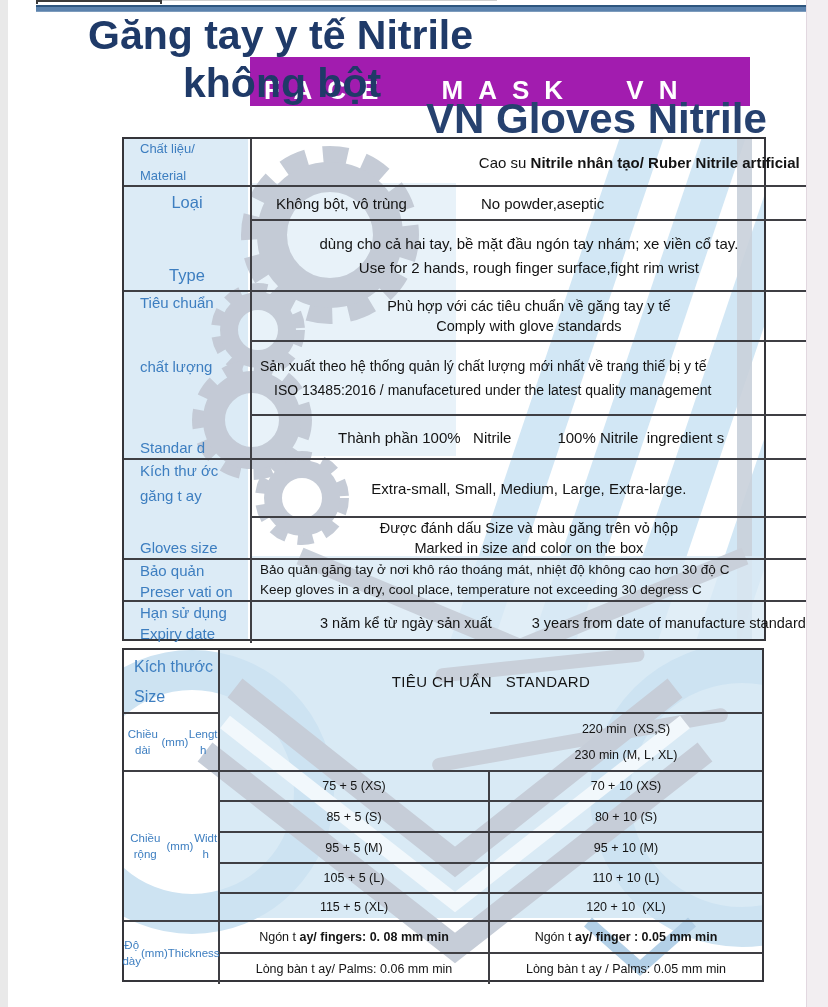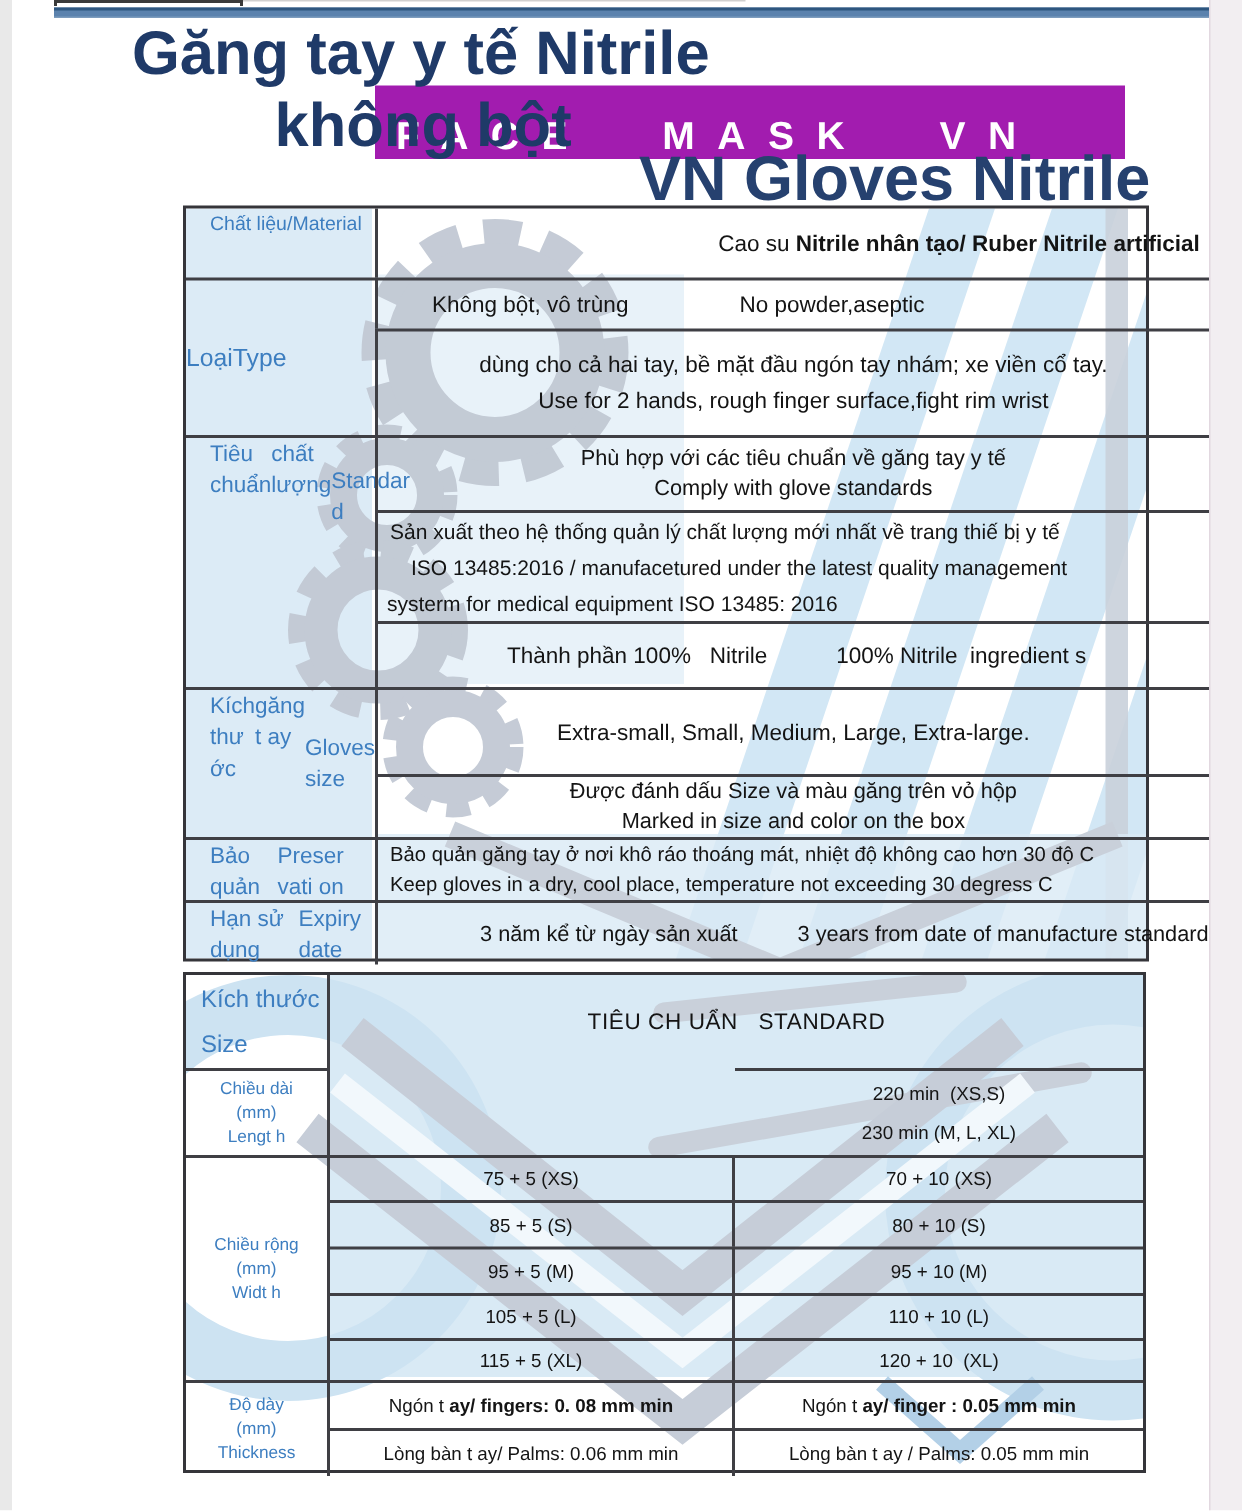--- a/index.html
+++ b/index.html
@@ -17,30 +17,30 @@
   .title1{position:absolute;left:88px;top:12px;font-size:41px;font-weight:bold;color:#1f3a68;z-index:2;white-space:nowrap}
   .title2{position:absolute;left:183px;top:60px;font-size:41px;font-weight:bold;color:#1f3a68;z-index:2;white-space:nowrap}
   .title-en{position:absolute;left:426px;top:95px;font-size:42px;font-weight:bold;color:#26416f;z-index:2;white-space:nowrap}
 
   .t1{position:absolute;left:122px;top:137px;width:644px;height:504px;display:grid;grid-template-columns:126px 1fr;grid-template-rows:46px 34px 71px 50px 74px 44px 58px 42px 42px 43px;border:2px solid #35353a;z-index:3;font-size:15px}
   .t2{position:absolute;left:122px;top:648px;width:642px;height:334px;display:grid;grid-template-columns:96px 270px 1fr;grid-template-rows:62px 58px 30px 31px 31px 30px 28px 32px 32px;border:2px solid #35353a;z-index:3;font-size:12.5px}
   .cell{display:flex;align-items:center;justify-content:center;position:relative;background:transparent}
   .colm{flex-direction:column}
   .bt{border-top:2px solid #3f3f44}
   .br{border-right:2px solid #3f3f44}
-  .lab{color:#3d7ec0;align-items:flex-start;justify-content:flex-start;padding-left:16px;line-height:21px}
+  .lab{color:#3d7ec0;flex-direction:column;align-items:flex-start;justify-content:space-between;padding-left:16px;line-height:21px}
   .lab.ctr{align-items:center;padding-left:0}
-  .lab2{color:#3d7ec0;flex-direction:column;align-items:center;justify-content:center;font-size:11.5px;line-height:16px;text-align:center}
+  .lab2{color:#3d7ec0;flex-direction:row;align-items:center;justify-content:center;font-size:11.5px;line-height:16px;text-align:center}
   .pre{white-space:pre}
   .sm13{font-size:13px;line-height:19px}
   .big17{font-size:16.5px;line-height:30px}
   .gapA{margin-top:18px}
   .gapB{margin-top:28px}
   .c-mat{justify-content:flex-end;padding-right:6px}
-  .c-type1{justify-content:flex-start;padding-left:36px;gap:74px}
+  .c-type1{justify-content:flex-start;padding-left:24px;gap:74px}
   .lines{line-height:24px;text-align:center}
   .lines-tight{line-height:20px;text-align:center;font-size:14.5px}
   .c-std2{align-items:flex-start;justify-content:center;font-size:14px;line-height:24px}
   .c-std2 .ln1{padding-left:8px}
   .c-std2 .ln2{padding-left:22px}
   .c-std2 .ln3{padding-left:6px}
   .c-std3{justify-content:flex-start;padding-left:86px;gap:46px}
   .c-pres{align-items:flex-start;justify-content:center;font-size:13.5px;line-height:20px;padding-left:8px}
   .c-exp{justify-content:flex-start;padding-left:68px;gap:40px;font-size:14.5px;white-space:nowrap;overflow:visible}
   .corner{color:#3d7ec0;flex-direction:column;align-items:flex-start;justify-content:flex-end;padding-left:10px;font-size:16px;line-height:30px}
@@ -153,21 +153,20 @@
       <div>chất lượng</div>
       <div class="gapA">Standar d</div>
     </div>
     <div class="cell colm lines-tight bt" style="grid-area:4/2;border-left:2px solid #3f3f44">
       <div>Phù hợp với các tiêu chuẩn về găng tay y tế</div>
       <div>Comply with glove standards</div>
     </div>
     <div class="cell colm c-std2 bt" style="grid-area:5/2;border-left:2px solid #3f3f44">
       <div class="ln1">Sản xuất theo hệ thống quản lý chất lượng mới nhất về trang thiế bị y tế</div>
       <div class="ln2">ISO 13485:2016 / manufacetured under the latest quality management</div>
-      <div class="ln3">systerm for medical equipment ISO 13485: 2016</div>
     </div>
     <div class="cell c-std3 bt" style="grid-area:6/2;border-left:2px solid #3f3f44">
       <span class="pre">Thành phần 100%   Nitrile</span>
       <span class="pre">100% Nitrile  ingredient s</span>
     </div>
 
     <div class="cell lab bt" style="grid-area:7/1/9/2">
       <div>Kích thư ớc</div>
       <div>găng t ay</div>
       <div class="gapB">Gloves size</div>

